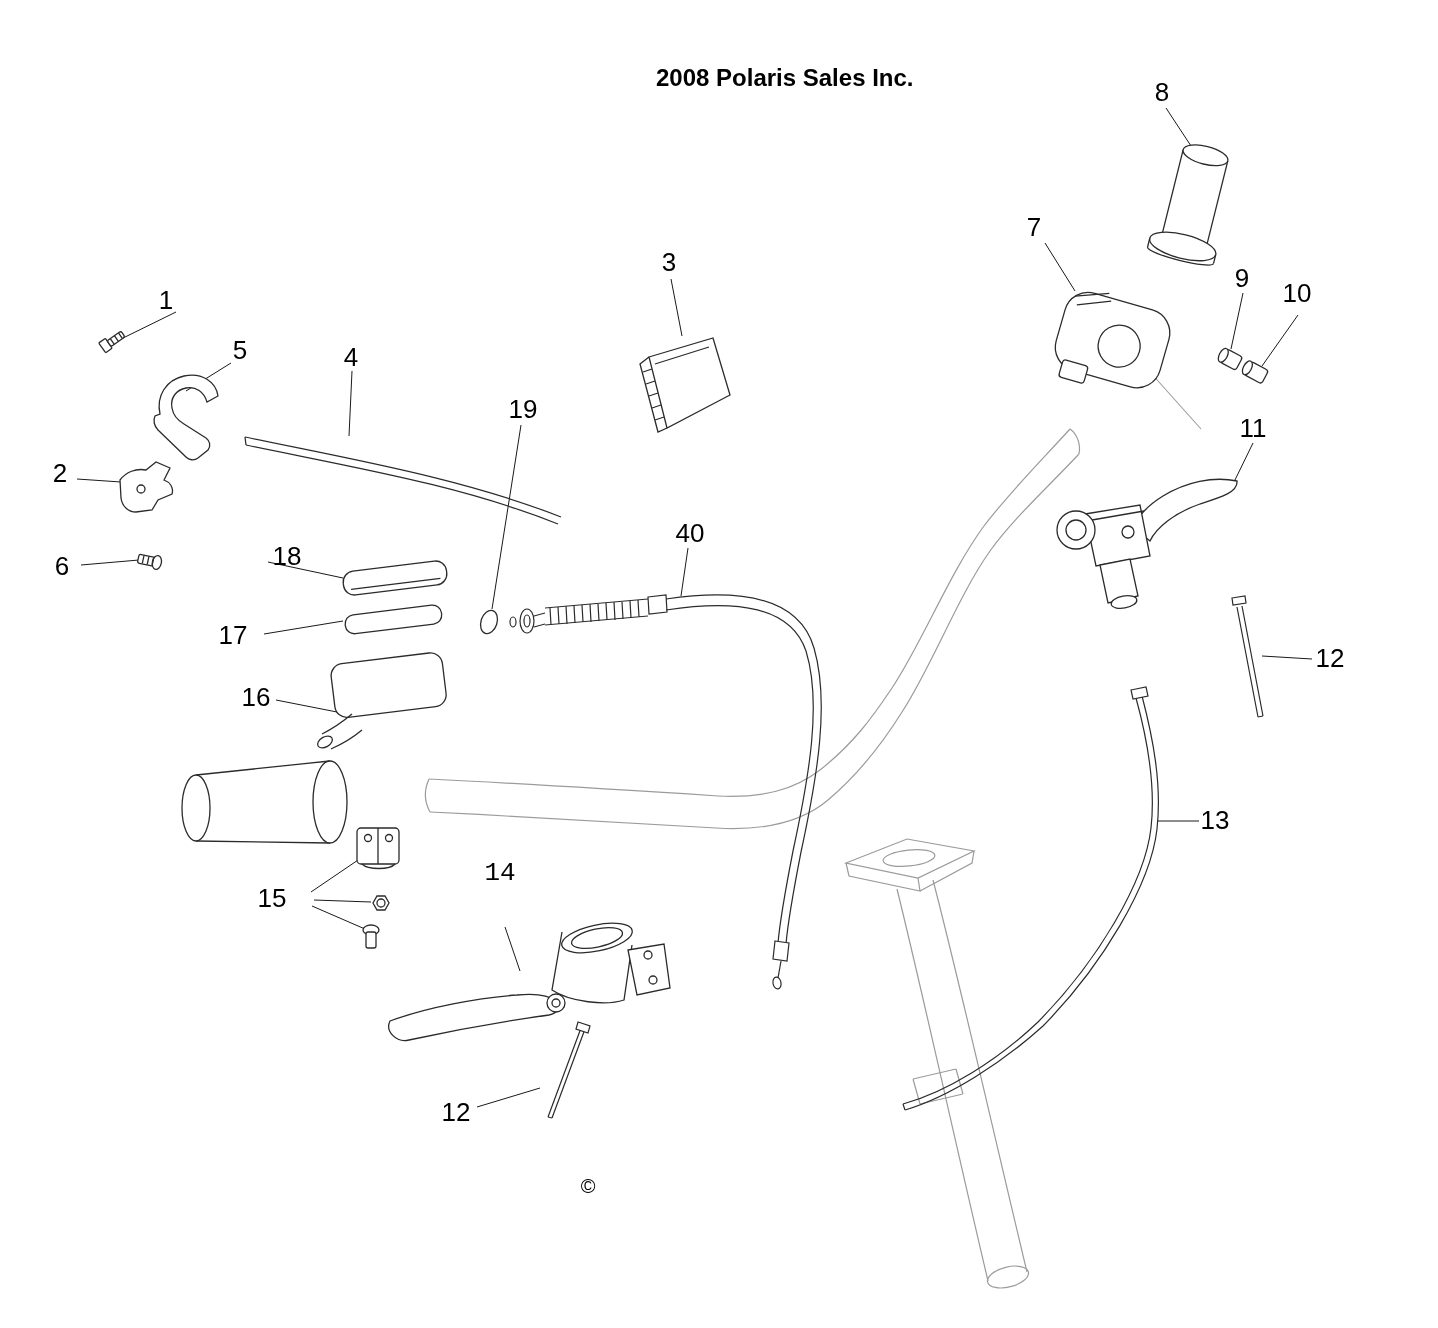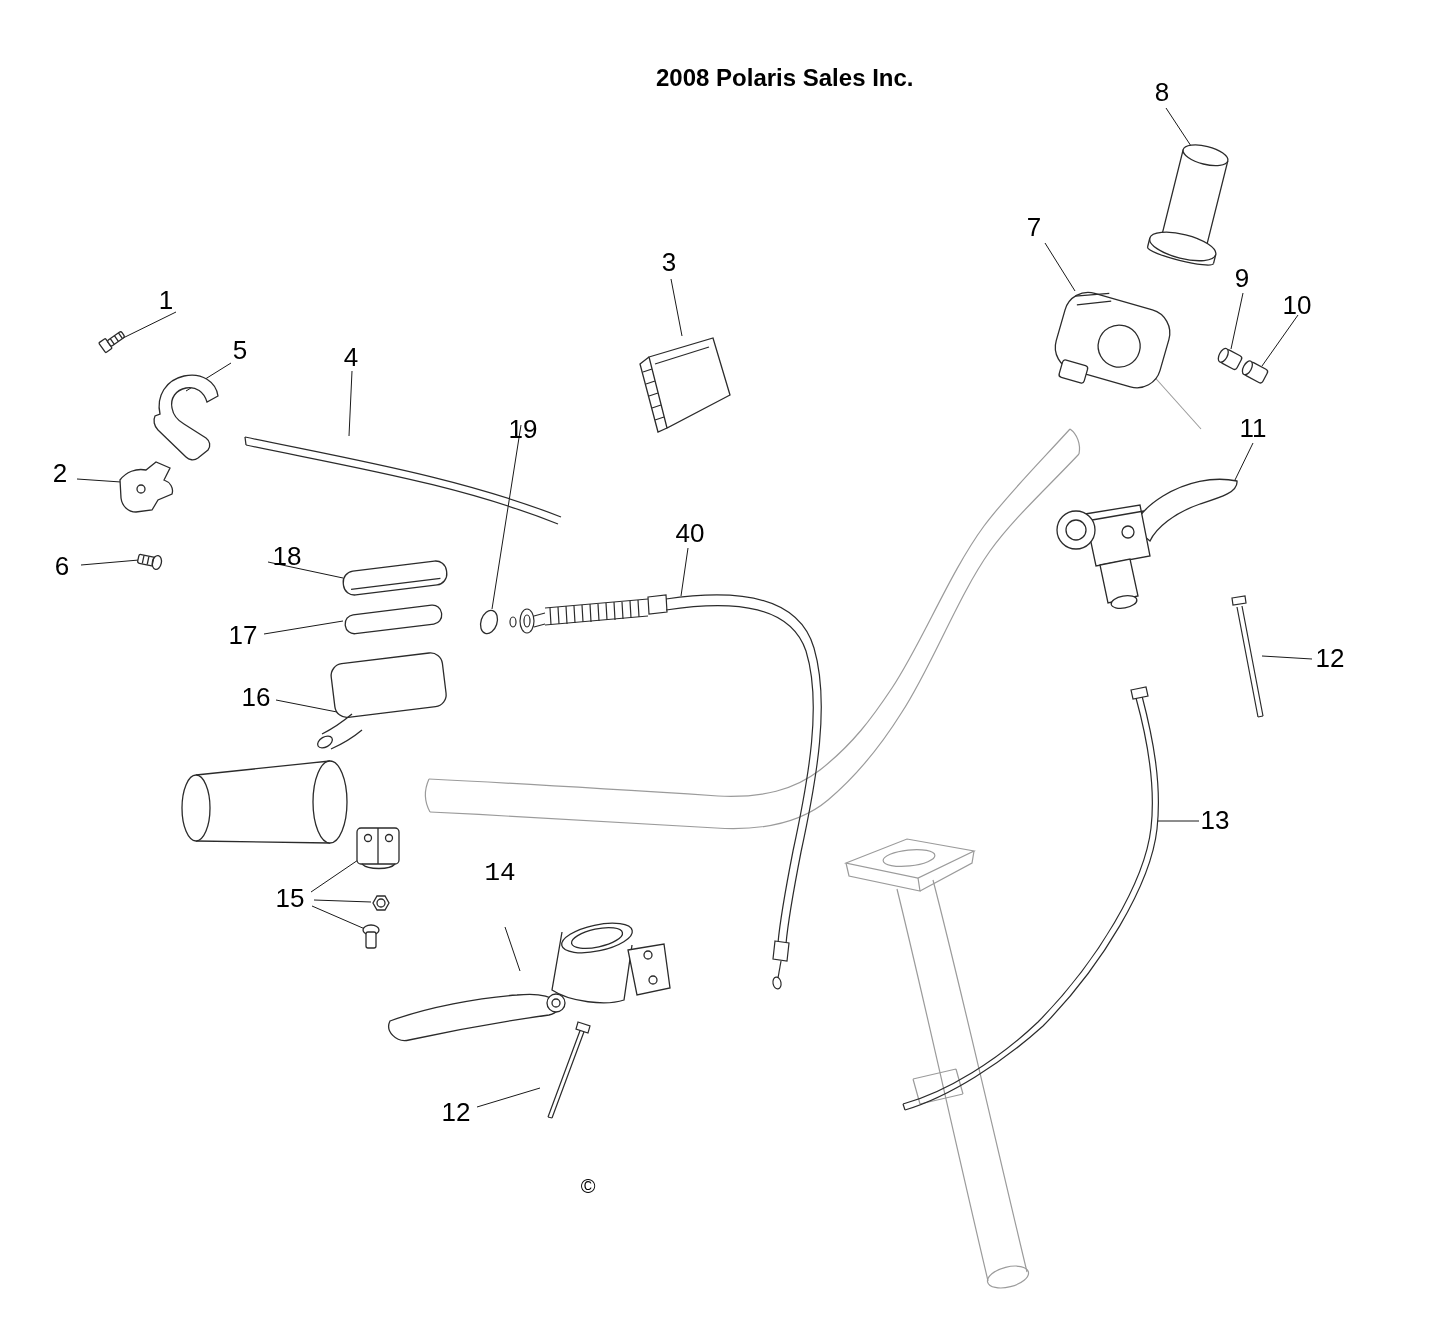--- a/index.html
+++ b/index.html
@@ -240,28 +240,28 @@
 
   <div class="callout" style="left:166px;top:300px;">1</div>
   <div class="callout" style="left:60px;top:473px;">2</div>
   <div class="callout" style="left:669px;top:262px;">3</div>
   <div class="callout" style="left:351px;top:357px;">4</div>
   <div class="callout" style="left:240px;top:350px;">5</div>
   <div class="callout" style="left:62px;top:566px;">6</div>
   <div class="callout" style="left:1034px;top:227px;">7</div>
   <div class="callout" style="left:1162px;top:92px;">8</div>
   <div class="callout" style="left:1242px;top:278px;">9</div>
-  <div class="callout" style="left:1297px;top:305px;">10</div>
+  <div class="callout" style="left:1297px;top:293px;">10</div>
   <div class="callout" style="left:1253px;top:428px;">11</div>
   <div class="callout" style="left:1330px;top:658px;">12</div>
   <div class="callout" style="left:456px;top:1112px;">12</div>
   <div class="callout" style="left:1215px;top:820px;">13</div>
   <div class="callout" style="left:500px;top:873px;font-family:Liberation Mono, monospace;">14</div>
-  <div class="callout" style="left:290px;top:898px;text-align:center;">15</div>
+  <div class="callout" style="left:272px;top:898px;text-align:center;">15</div>
   <div class="callout" style="left:256px;top:697px;">16</div>
-  <div class="callout" style="left:243px;top:635px;">17</div>
+  <div class="callout" style="left:233px;top:635px;">17</div>
   <div class="callout" style="left:247px;top:556px;margin-left:40px;">18</div>
-  <div class="callout" style="left:523px;top:409px;margin-top:20px;">19</div>
+  <div class="callout" style="left:523px;top:409px;">19</div>
   <div class="callout" style="left:690px;top:533px;">40</div>
 
   <div class="copyright" style="left:588px;top:1186px;">©</div>
 
 </div>
 
 </body></html>

